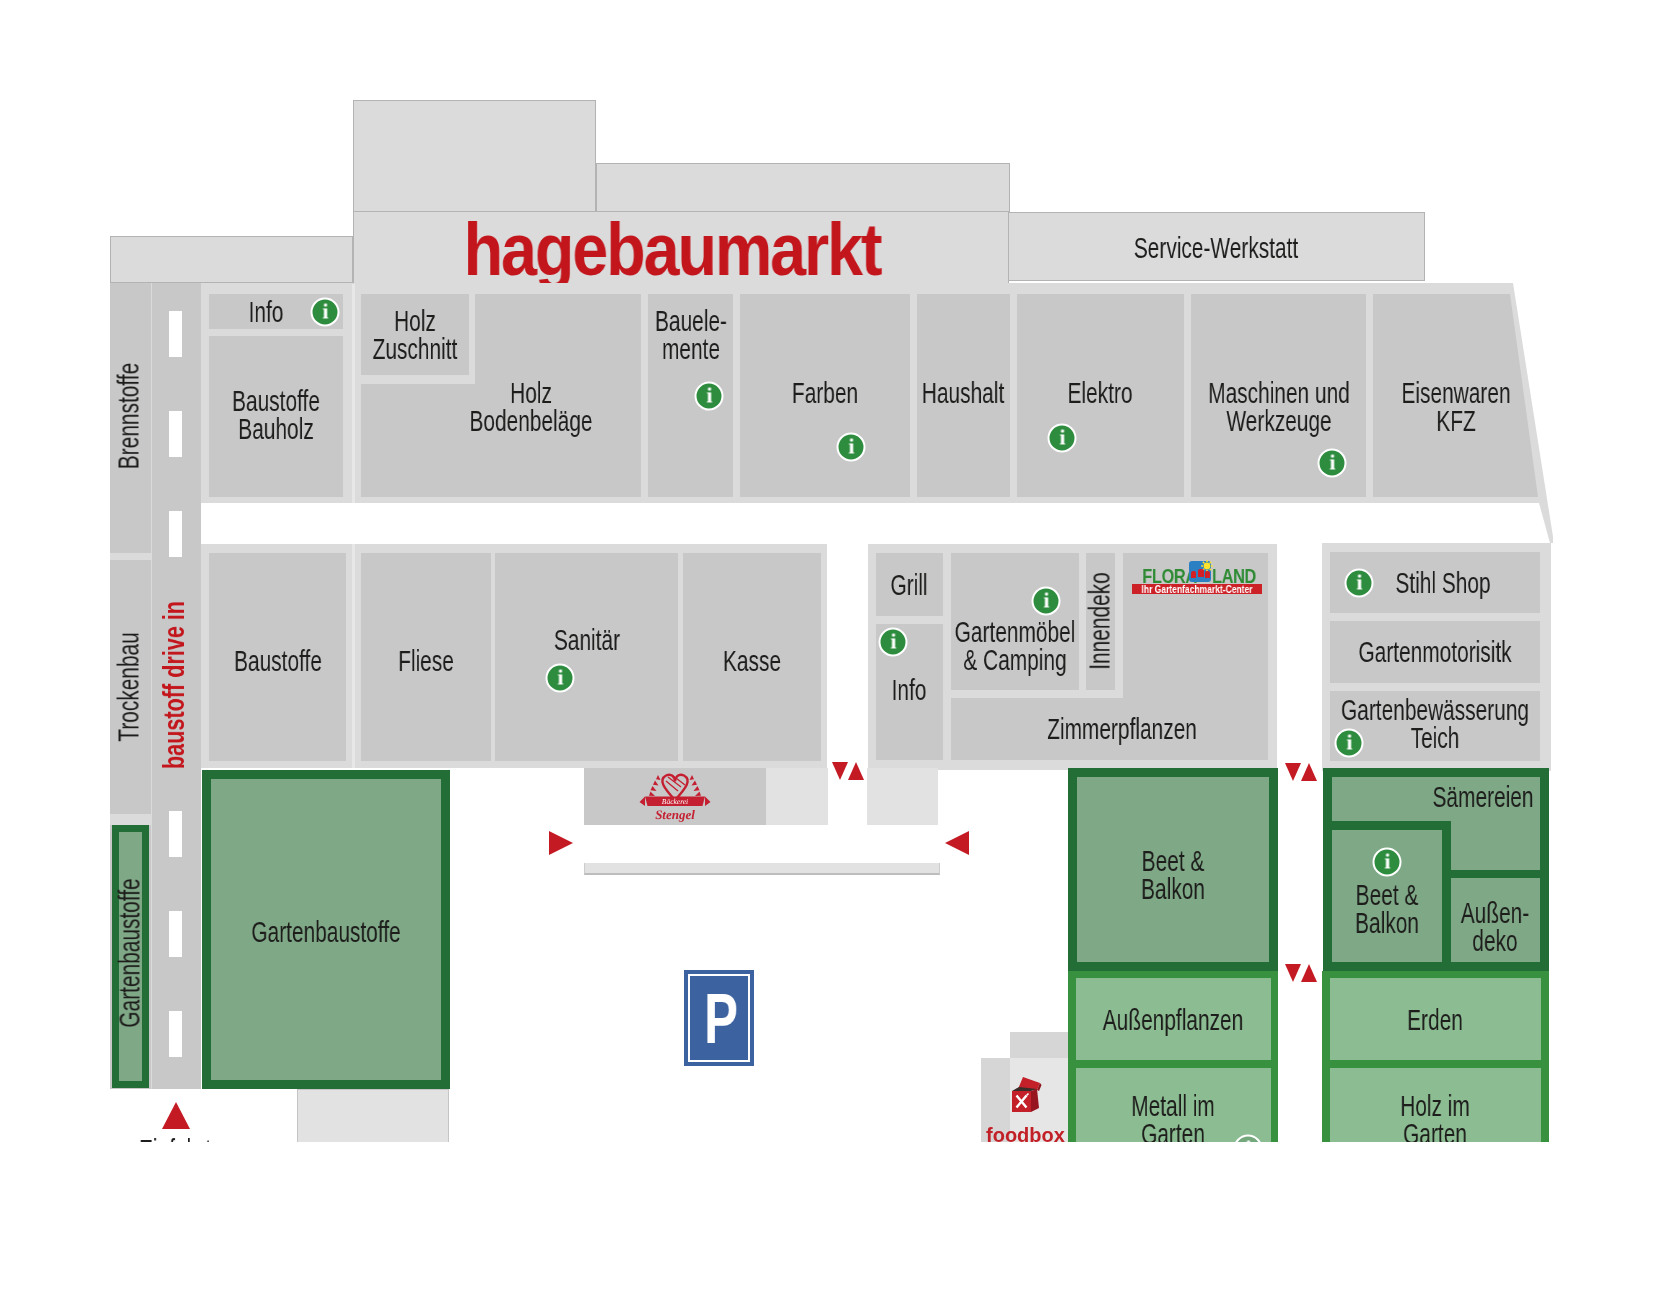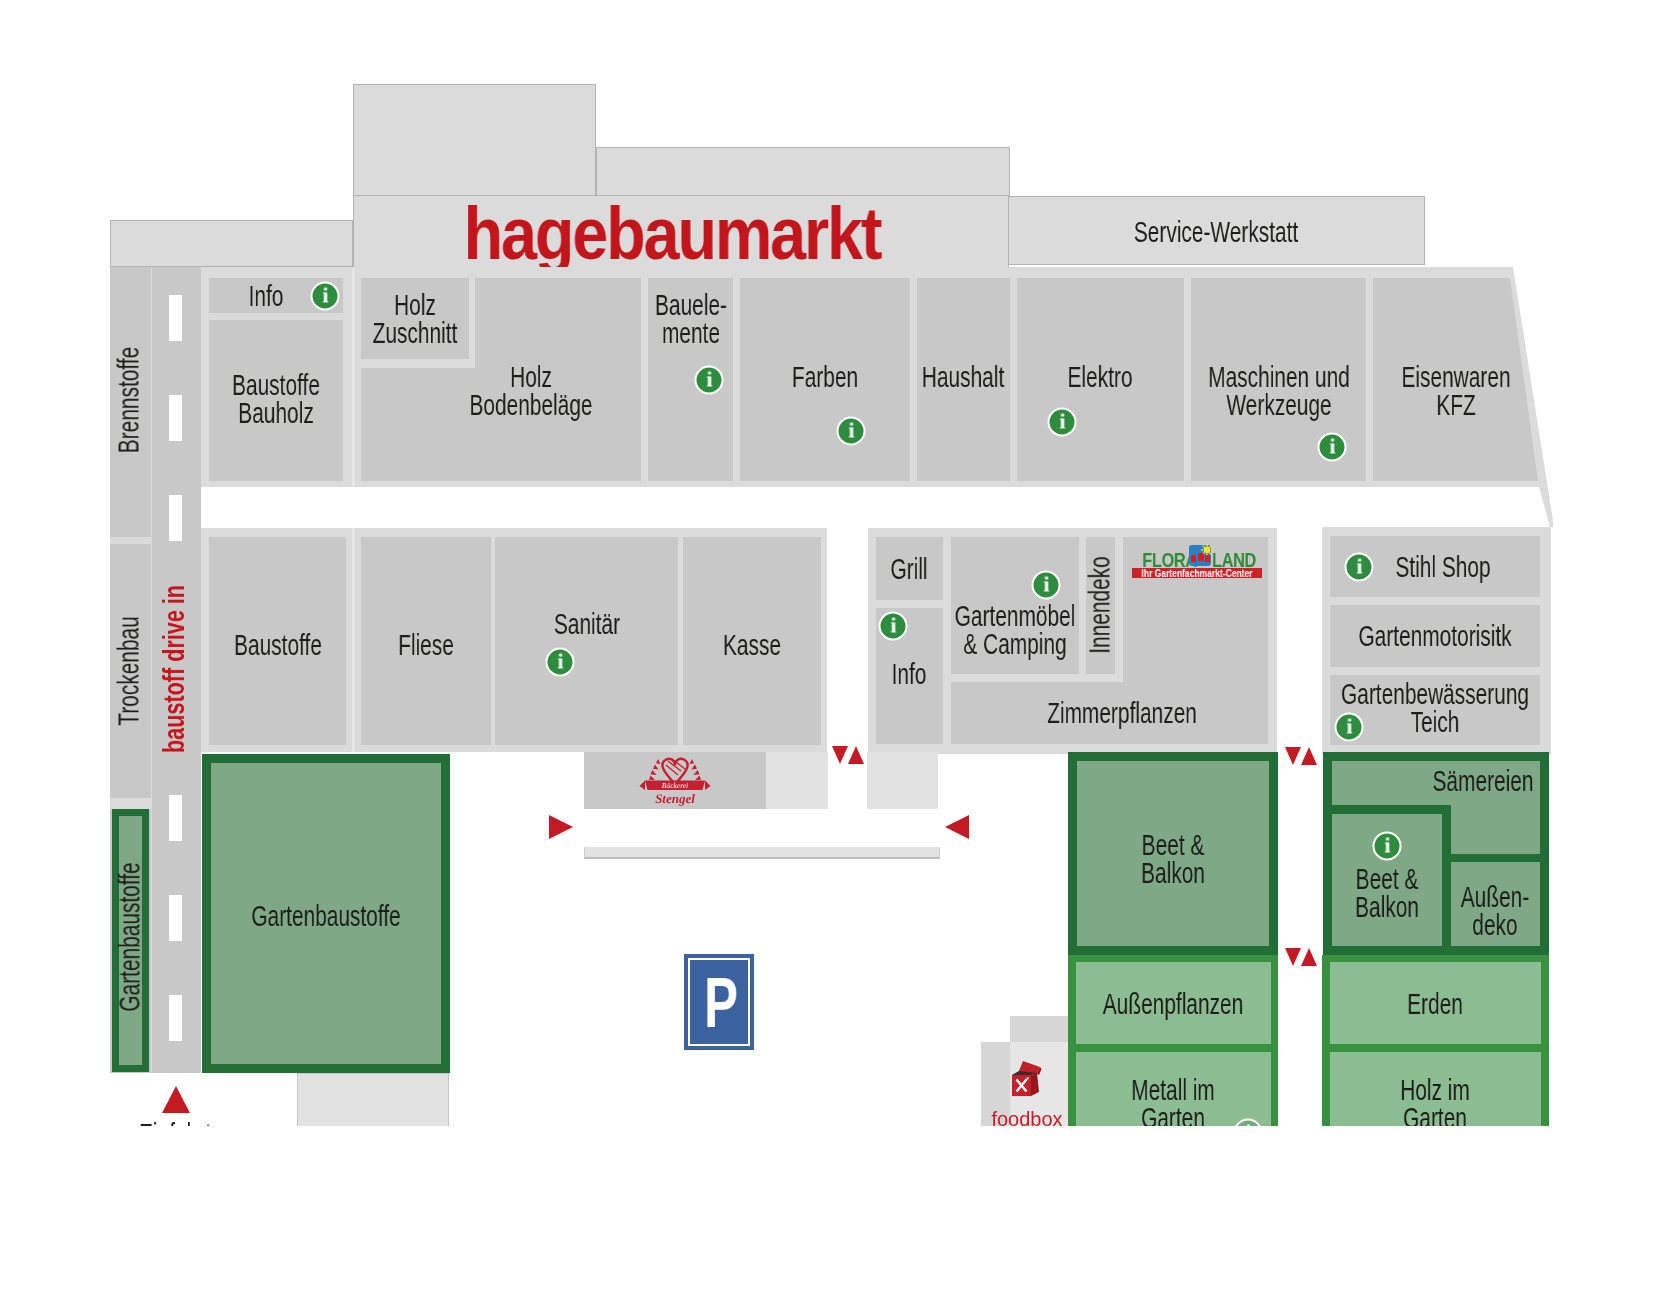--- a/index.html
+++ b/index.html
@@ -1,17 +1,17 @@
 <!DOCTYPE html>
 <html><head>
 <meta charset="utf-8">
 <style>
   html,body{margin:0;padding:0;background:#fff;}
   #map{position:relative;width:1660px;height:1126px;background:#fff;overflow:hidden;
-       font-family:"Liberation Sans",sans-serif;}
+       font-family:"Liberation Sans",sans-serif;margin-top:16px;}
   .bg{position:absolute;background:#dbdbdc;}
   .bgb{position:absolute;background:#dbdbdc;border:1px solid #b3b3b4;box-sizing:border-box;}
   .bx{position:absolute;background:#c8c8c9;}
   .t{position:absolute;color:#1d1d1b;white-space:nowrap;text-align:center;will-change:transform;
      transform:translate(-50%,-50%) scaleX(0.72);transform-origin:center;
      font-size:29px;line-height:28px;}
   .tv{position:absolute;color:#1d1d1b;white-space:nowrap;will-change:transform;
       transform:translate(-50%,-50%) rotate(-90deg) scaleX(0.72);transform-origin:center;
       font-size:29px;}
   .ic{position:absolute;width:25px;height:25px;border-radius:50%;background:#2e8c3e;
@@ -300,21 +300,21 @@
 <div class="wt" style="left:1278px;top:946px;width:44px;height:207px;"></div>
 
 <div style="position:absolute;left:297px;top:1073px;width:152px;height:106px;background:#e2e2e3;border:1px solid #c5c5c6;box-sizing:border-box;"></div>
 
 <div style="position:absolute;left:1010px;top:1016px;width:58px;height:26px;background:#d6d6d7;"></div>
 
 <div style="position:absolute;left:981px;top:1042px;width:29px;height:101px;background:#d6d6d7;"></div>
 
 <div style="position:absolute;left:1010px;top:1042px;width:58px;height:101px;background:#e6e6e7;"></div>
 
-<div style="position:absolute;left:986px;top:1108px;width:82px;height:22px;color:#c22027;font-weight:normal;font-size:20px;line-height:22px;text-align:center;transform:rotate(0.02deg);will-change:transform;">foodbox</div>
+<div style="position:absolute;left:986px;top:1108px;width:82px;height:22px;color:#c22027;font-weight:bold;font-size:20px;line-height:22px;transform:rotate(0.02deg);will-change:transform;">foodbox</div>
 
 <svg style="position:absolute;left:1006px;top:1058px;" width="40" height="42" viewBox="0 0 40 42">
   <polygon points="12,15 17,3 34,9 31,16" fill="#c3202a"></polygon>
   <polygon points="31,16 34,9 35.5,11 33,17" fill="#8e141d"></polygon>
   <polygon points="6,17 25,17 31,15 13,13" fill="#3a2c28"></polygon>
   <polygon points="6,17 25,17 25,38 6,38" fill="#c3202a"></polygon>
   <polygon points="25,17 31,15 33,34 25,38" fill="#96151e"></polygon>
   <path d="M10.5,21.5 L20.5,33.5 M20.5,21.5 L10.5,33.5" stroke="#fff" stroke-width="2.4"></path>
   <path d="M20.5,21.5 l2,-2" stroke="#fff" stroke-width="1.6"></path>
 </svg>

